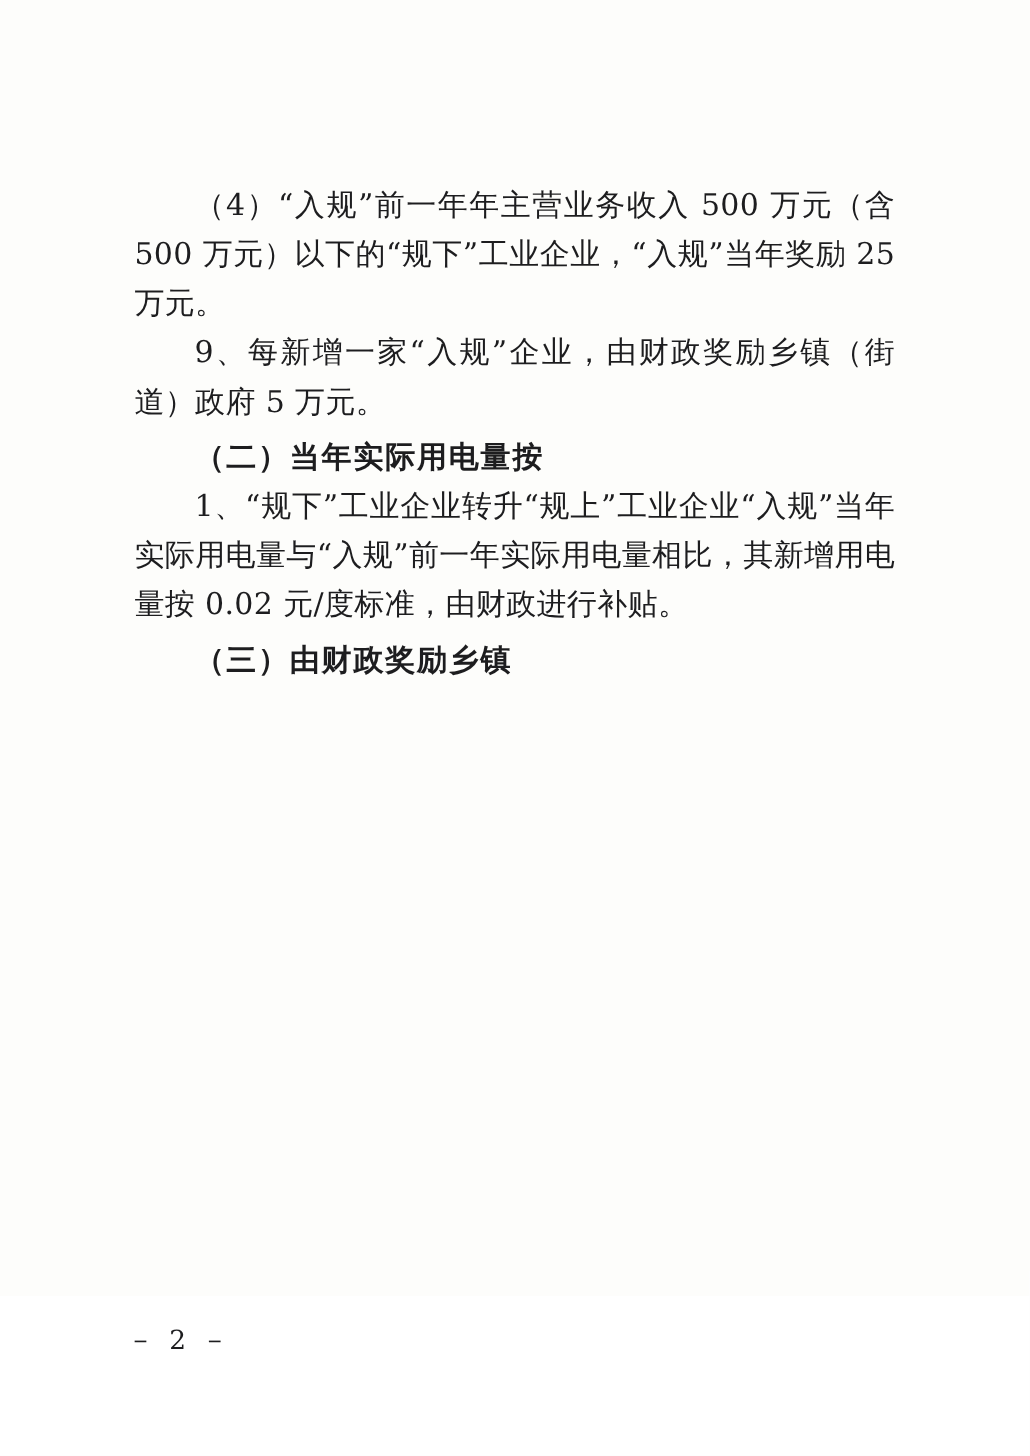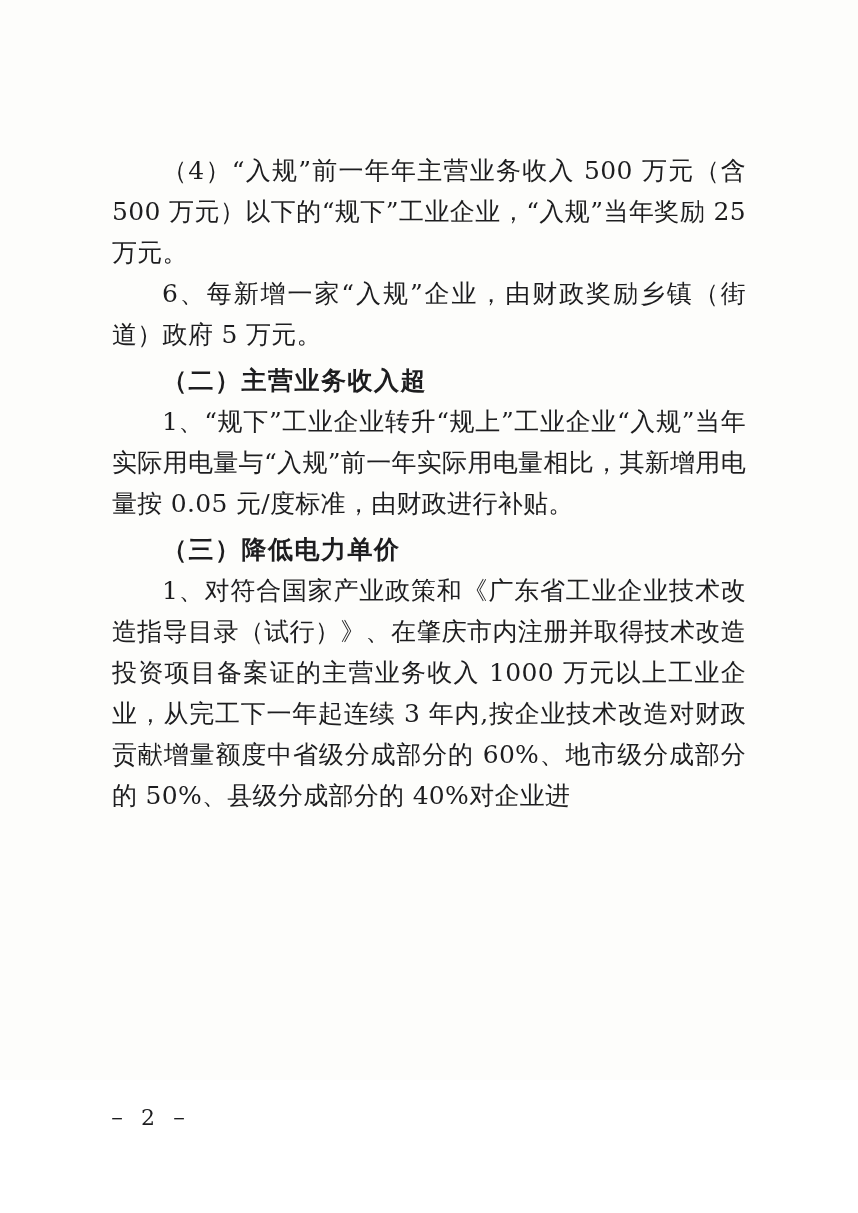--- a/index.html
+++ b/index.html
@@ -47,20 +47,19 @@
     color: var(--ink, #1d1d1f);
     letter-spacing: 3px;
   }
 </style>
 </head>
 <body>
 
 <div class="page">
   <div class="doc-body" id="doc-body">
       <p class="body">（4）“入规”前一年年主营业务收入 500 万元（含 500 万元）以下的“规下”工业企业，“入规”当年奖励 25 万元。</p>
-      <p class="body">6、每新增一家“入规”企业，由财政奖励乡镇（街道）政府 5 万元。</p>
-      <p class="heading">（二）主营业务收入超</p>
-      <p class="body">1、“规下”工业企业转升“规上”工业企业“入规”当年实际用电量与“入规”前一年实际用电量相比，其新增用电量按 0.05 元/度标准，由财政进行补贴。</p>
-      <p class="heading">（三）降低电力单价</p>
-      <p class="body">1、对符合国家产业政策和《广东省工业企业技术改造指导目录（试行）》、在肇庆市内注册并取得技术改造投资项目备案证的主营业务收入 1000 万元以上工业企业，从完工下一年起连续 3 年内,按企业技术改造对财政贡献增量额度中省级分成部分的 60%、地市级分成部分的 50%、县级分成部分的 40%对企业进</p>
+      <p class="body">9、每新增一家“入规”企业，由财政奖励乡镇（街道）政府 5 万元。</p>
+      <p class="heading">（二）当年实际用电量按</p>
+      <p class="body">1、“规下”工业企业转升“规上”工业企业“入规”当年实际用电量与“入规”前一年实际用电量相比，其新增用电量按 0.02 元/度标准，由财政进行补贴。</p>
+      <p class="heading">（三）由财政奖励乡镇</p>
     </div>
   <div class="page-footer">－ 2 －</div>
 </div>
 
 </body></html>

